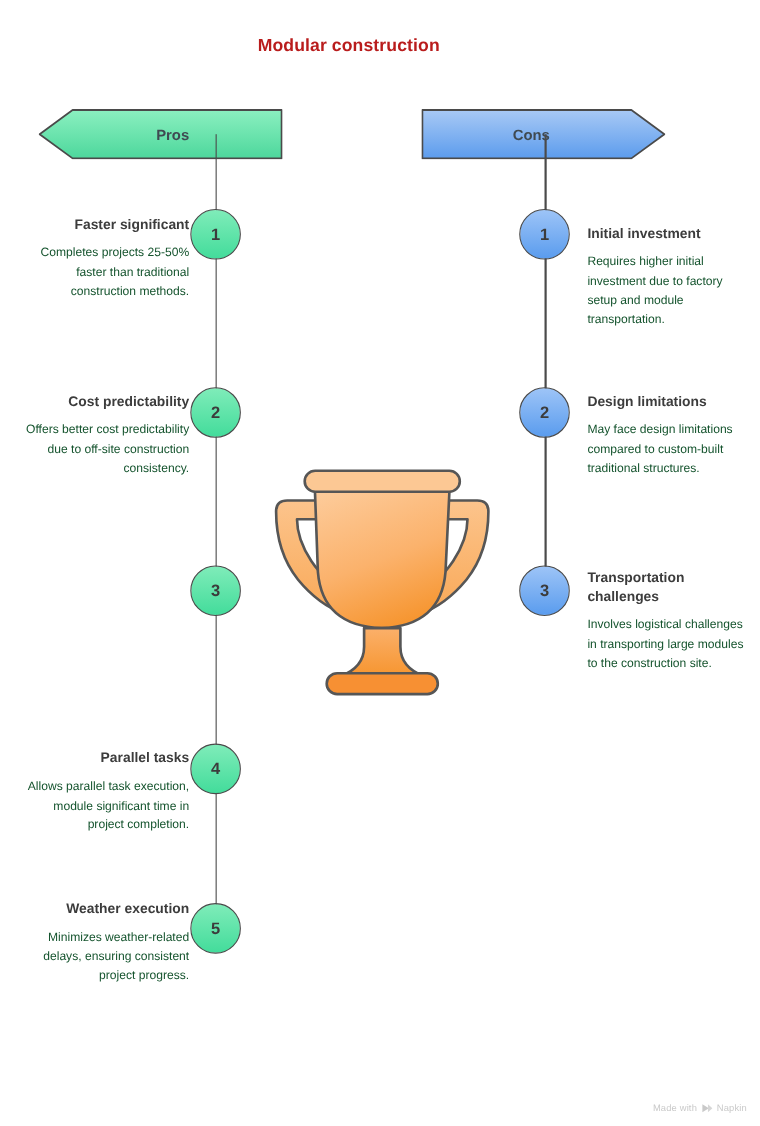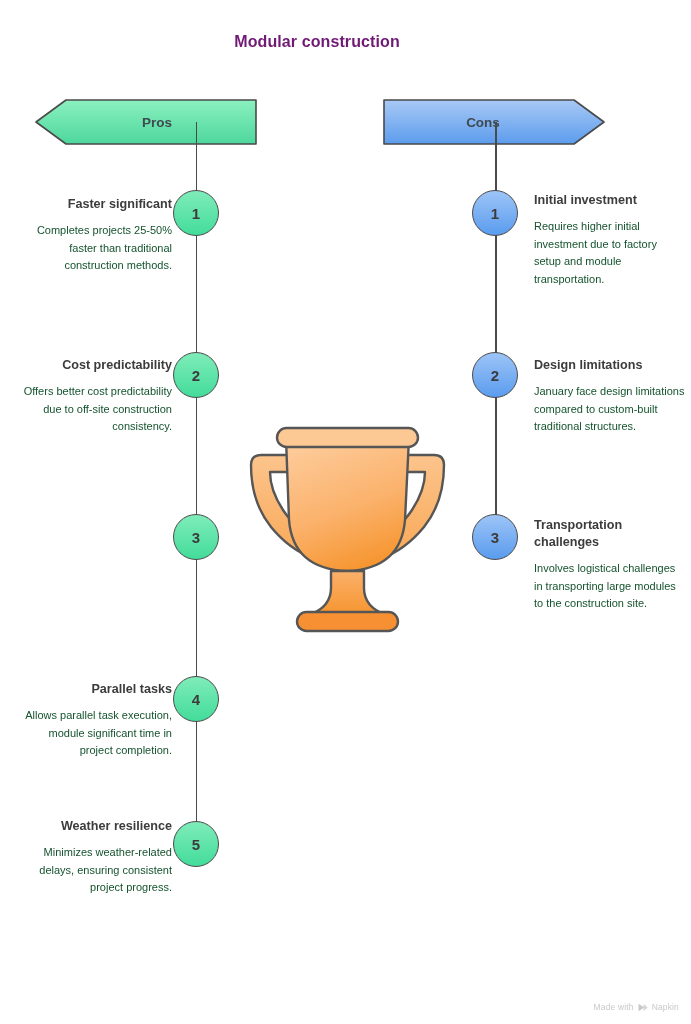--- a/index.html
+++ b/index.html
@@ -18,21 +18,21 @@
 
   
   .page-title {
     position: absolute;
     top: 33px;
     left: 0;
     width: 634px;
     text-align: center;
     font-size: 16px;
     font-weight: bold;
-    color: #701a75;
+    color: #b91c1c;
     letter-spacing: 0.1px;
   }
 
   
   .column {
     position: absolute;
     top: 0;
     width: 310px;
     height: 1024px;
   }
@@ -182,21 +182,21 @@
   </div>
   <div class="item-text" style="top:681px">
     <p class="item-title">Parallel tasks</p>
     <p class="item-desc">Allows parallel task execution, module significant time in project completion.</p>
   </div>
 
   <div class="node green" style="top:821px">
     <span>5</span>
   </div>
   <div class="item-text" style="top:818px">
-    <p class="item-title">Weather resilience</p>
+    <p class="item-title">Weather execution</p>
     <p class="item-desc">Minimizes weather-related delays, ensuring consistent project progress.</p>
   </div>
 </div>
 
 <div class="column right">
 
   <svg class="banner-svg cons" viewBox="0 0 222 46">
     <defs>
       <linearGradient id="gConsBanner" x1="0" y1="0" x2="0" y2="1">
         <stop offset="0%" stop-color="#a8c9f5"></stop>
@@ -205,31 +205,31 @@
     </defs>
     <path d="M 1 1 L 191 1 L 191 1 L 221 23 L 191 45 L 1 45 Z" fill="url(#gConsBanner)" stroke="#4a4a4a" stroke-width="1.6" stroke-linejoin="round"></path>
   </svg>
   <div class="banner-label cons">Cons</div>
 
   <div class="rail right"></div>
 
   <div class="node blue" style="top:190px">
     <span>1</span>
   </div>
-  <div class="item-text" style="top:192px">
+  <div class="item-text" style="top:204px">
     <p class="item-title">Initial investment</p>
     <p class="item-desc">Requires higher initial investment due to factory setup and module transportation.</p>
   </div>
 
   <div class="node blue" style="top:352px">
     <span>2</span>
   </div>
   <div class="item-text" style="top:357px">
     <p class="item-title">Design limitations</p>
-    <p class="item-desc">January face design limitations compared to custom-built traditional structures.</p>
+    <p class="item-desc">May face design limitations compared to custom-built traditional structures.</p>
   </div>
 
   <div class="node blue" style="top:514px">
     <span>3</span>
   </div>
   <div class="item-text" style="top:517px">
     <p class="item-title">Transportation challenges</p>
     <p class="item-desc">Involves logistical challenges in transporting large modules to the construction site.</p>
   </div>
 </div>

